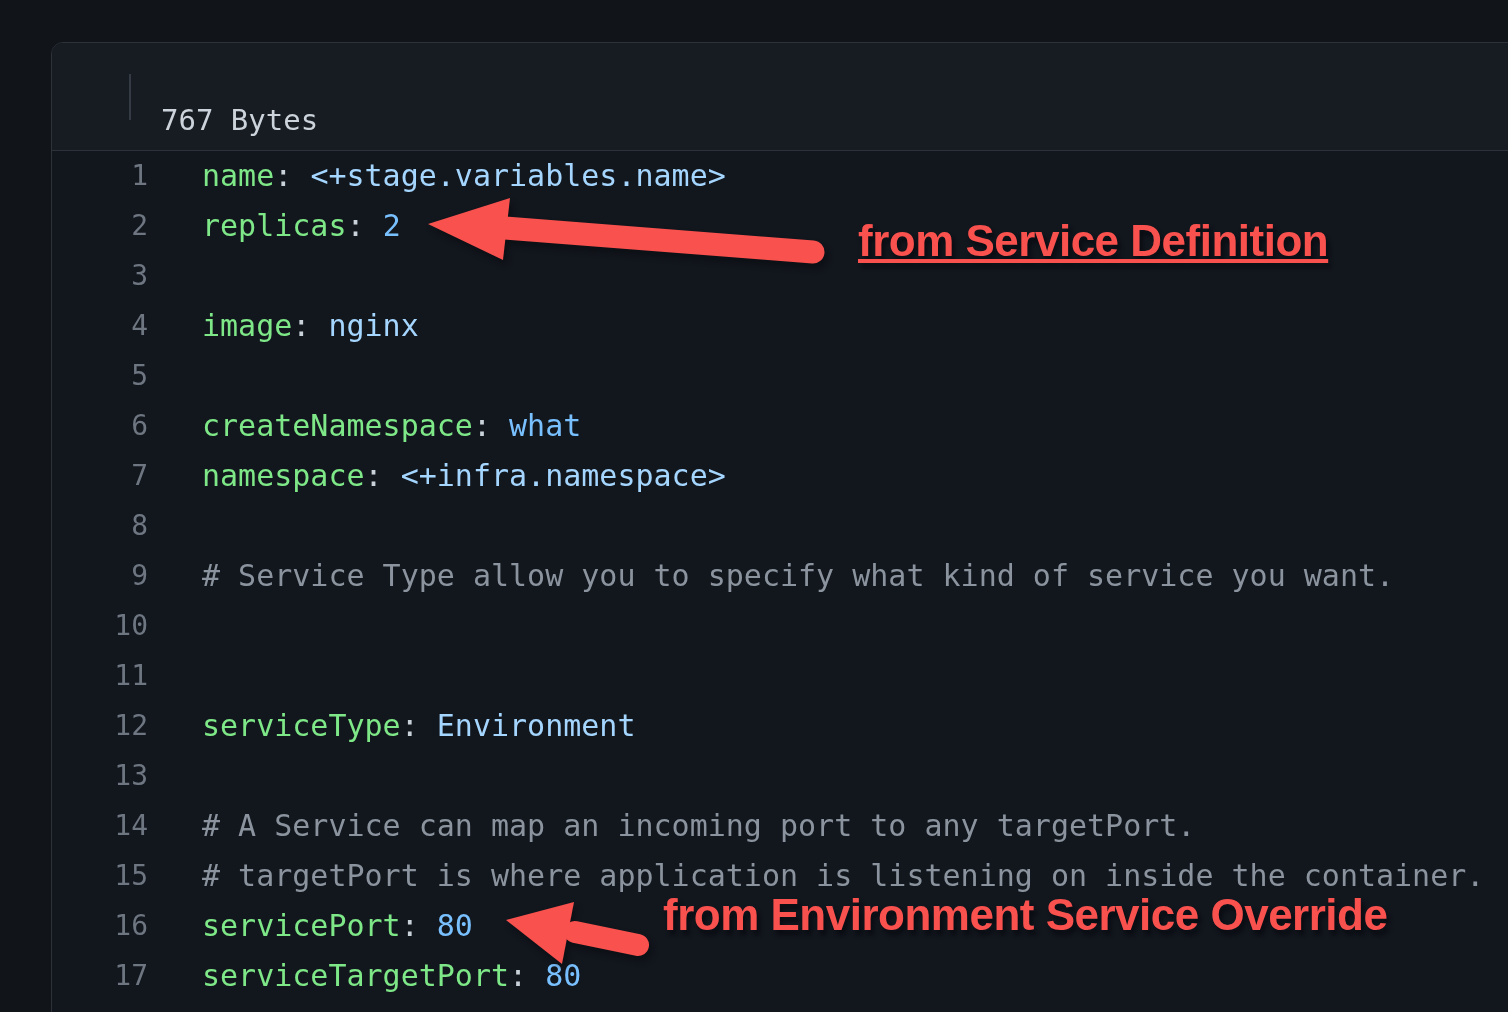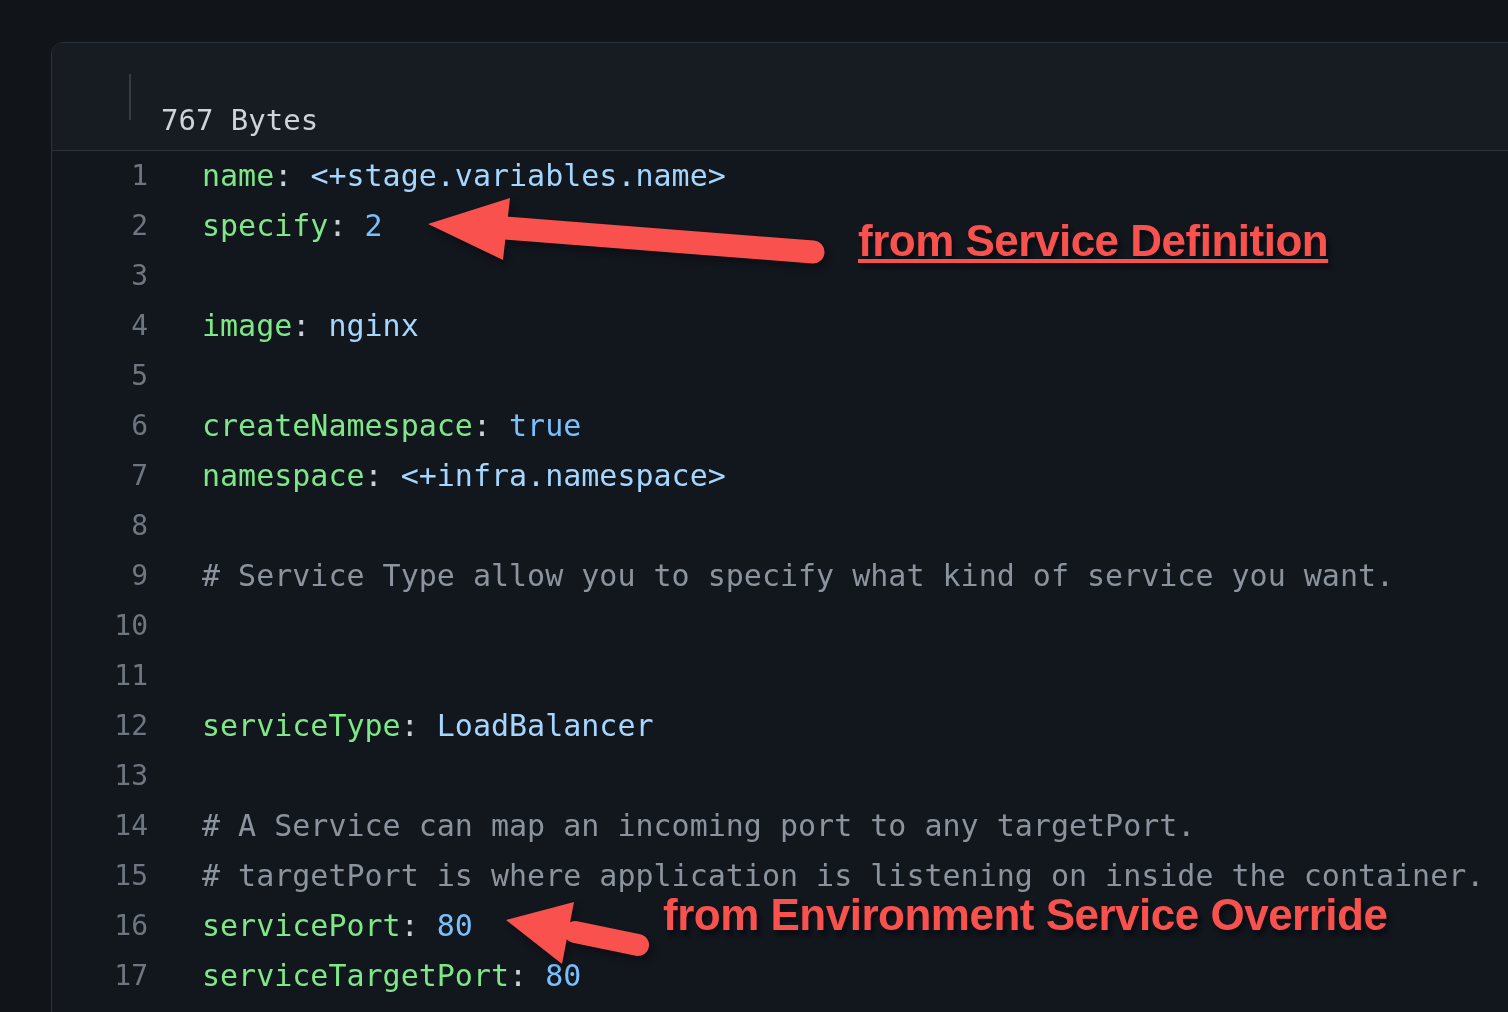--- a/index.html
+++ b/index.html
@@ -94,31 +94,31 @@
 <body>
 
 <div class="blob-box">
   <div class="blob-header">
     <span class="divider"></span>
     <span class="bytes">767 Bytes</span>
   </div>
   <div class="code-area">
     <div>
         <div class="line"><span class="ln">1</span><span class="code"><span class="tok-key">name</span><span class="tok-punc">: </span><span class="tok-str">&lt;+stage.variables.name&gt;</span></span></div>
-        <div class="line"><span class="ln">2</span><span class="code"><span class="tok-key">specify</span><span class="tok-punc">: </span><span class="tok-num">2</span></span></div>
+        <div class="line"><span class="ln">2</span><span class="code"><span class="tok-key">replicas</span><span class="tok-punc">: </span><span class="tok-num">2</span></span></div>
         <div class="line"><span class="ln">3</span><span class="code"></span></div>
         <div class="line"><span class="ln">4</span><span class="code"><span class="tok-key">image</span><span class="tok-punc">: </span><span class="tok-str">nginx</span></span></div>
         <div class="line"><span class="ln">5</span><span class="code"></span></div>
-        <div class="line"><span class="ln">6</span><span class="code"><span class="tok-key">createNamespace</span><span class="tok-punc">: </span><span class="tok-num">true</span></span></div>
+        <div class="line"><span class="ln">6</span><span class="code"><span class="tok-key">createNamespace</span><span class="tok-punc">: </span><span class="tok-num">what</span></span></div>
         <div class="line"><span class="ln">7</span><span class="code"><span class="tok-key">namespace</span><span class="tok-punc">: </span><span class="tok-str">&lt;+infra.namespace&gt;</span></span></div>
         <div class="line"><span class="ln">8</span><span class="code"></span></div>
         <div class="line"><span class="ln">9</span><span class="code"><span class="tok-comment"># Service Type allow you to specify what kind of service you want.</span></span></div>
         <div class="line"><span class="ln">10</span></div>
         <div class="line"><span class="ln">11</span></div>
-        <div class="line"><span class="ln">12</span><span class="code"><span class="tok-key">serviceType</span><span class="tok-punc">: </span><span class="tok-str">LoadBalancer</span></span></div>
+        <div class="line"><span class="ln">12</span><span class="code"><span class="tok-key">serviceType</span><span class="tok-punc">: </span><span class="tok-str">Environment</span></span></div>
         <div class="line"><span class="ln">13</span><span class="code"></span></div>
         <div class="line"><span class="ln">14</span><span class="code"><span class="tok-comment"># A Service can map an incoming port to any targetPort.</span></span></div>
         <div class="line"><span class="ln">15</span><span class="code"><span class="tok-comment"># targetPort is where application is listening on inside the container.</span></span></div>
         <div class="line"><span class="ln">16</span><span class="code"><span class="tok-key">servicePort</span><span class="tok-punc">: </span><span class="tok-num">80</span></span></div>
         <div class="line"><span class="ln">17</span><span class="code"><span class="tok-key">serviceTargetPort</span><span class="tok-punc">: </span><span class="tok-num">80</span></span></div>
       </div>
   </div>
 </div>
 
 <svg class="overlay" viewBox="0 0 1508 1012" xmlns="http://www.w3.org/2000/svg">

